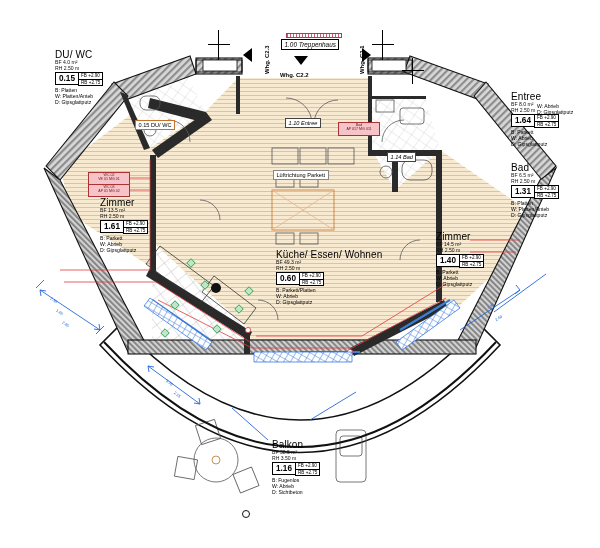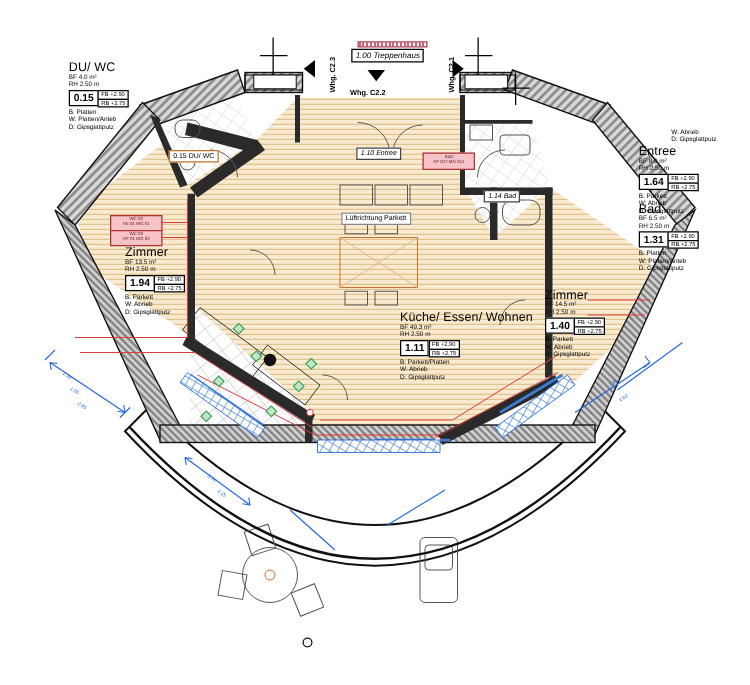--- a/index.html
+++ b/index.html
@@ -304,48 +304,48 @@
     <div class="rb-spec">B: Platten</div>
     <div class="rb-spec">W: Platten/Anteb</div>
     <div class="rb-spec">D: Gipsglattputz</div>
   </div>
 
   <div class="roomblock" style="left:100px;top:198px;">
     <div class="rb-title">Zimmer</div>
     <div class="rb-line">BF 13.5 m²</div>
     <div class="rb-line">RH 2.50 m</div>
     <div class="rb-numrow">
-      <div class="rb-num">1.94</div>
+      <div class="rb-num">1.61</div>
       <div class="rb-lvls">
         <div class="rb-lvl">FB  +2.90</div>
         <div class="rb-lvl">RB  +2.75</div>
       </div>
     </div>
     <div class="rb-spec">B: Parkett</div>
     <div class="rb-spec">W: Abrieb</div>
     <div class="rb-spec">D: Gipsglattputz</div>
   </div>
 
-  <div class="roomblock" style="left:276px;top:250px;margin-left:44px;">
+  <div class="roomblock" style="left:276px;top:250px;">
     <div class="rb-title">Küche/ Essen/ Wohnen</div>
     <div class="rb-line">BF 49.3 m²</div>
     <div class="rb-line">RH  2.50 m</div>
     <div class="rb-numrow">
-      <div class="rb-num">1.11</div>
+      <div class="rb-num">0.60</div>
       <div class="rb-lvls">
         <div class="rb-lvl">FB  +2.90</div>
         <div class="rb-lvl">RB  +2.75</div>
       </div>
     </div>
     <div class="rb-spec">B: Parkett/Platten</div>
     <div class="rb-spec">W: Abrieb</div>
     <div class="rb-spec">D: Gipsglattputz</div>
   </div>
 
-  <div class="roomblock" style="left:511px;top:117px;">
+  <div class="roomblock" style="left:511px;top:92px;">
     <div class="rb-title">Entree</div>
     <div class="rb-line">BF  8.0 m²</div>
     <div class="rb-line">RH 2.50 m</div>
     <div class="rb-numrow">
       <div class="rb-num">1.64</div>
       <div class="rb-lvls">
         <div class="rb-lvl">FB  +2.90</div>
         <div class="rb-lvl">RB  +2.75</div>
       </div>
     </div>
@@ -384,20 +384,35 @@
       <div class="rb-lvls">
         <div class="rb-lvl">FB  +2.90</div>
         <div class="rb-lvl">RB  +2.75</div>
       </div>
     </div>
     <div class="rb-spec">B: Parkett</div>
     <div class="rb-spec">W: Abrieb</div>
     <div class="rb-spec">D: Gipsglattputz</div>
   </div>
 
+  <div class="roomblock" style="left:272px;top:440px;">
+    <div class="rb-title">Balkon</div>
+    <div class="rb-line">BF 38.5 m²</div>
+    <div class="rb-line">RH  3.50 m</div>
+    <div class="rb-numrow">
+      <div class="rb-num">1.16</div>
+      <div class="rb-lvls">
+        <div class="rb-lvl">FB  +2.90</div>
+        <div class="rb-lvl">RB  +2.75</div>
+      </div>
+    </div>
+    <div class="rb-spec">B: Fugenlos</div>
+    <div class="rb-spec">W: Abrieb</div>
+    <div class="rb-spec">D: Sichtbeton</div>
+  </div>
 
   <div class="dimtext" style="left:52px;top:296px;transform:rotate(33deg);">2.30</div>
   <div class="dimtext" style="left:58px;top:308px;transform:rotate(33deg);">1.05</div>
   <div class="dimtext" style="left:64px;top:320px;transform:rotate(33deg);">2.85</div>
   <div class="dimtext" style="left:168px;top:378px;transform:rotate(38deg);">3.70</div>
   <div class="dimtext" style="left:176px;top:390px;transform:rotate(38deg);">2.15</div>
   <div class="dimtext" style="left:486px;top:306px;transform:rotate(-33deg);">1.95</div>
   <div class="dimtext" style="left:494px;top:318px;transform:rotate(-33deg);">2.60</div>
 
 </div>

